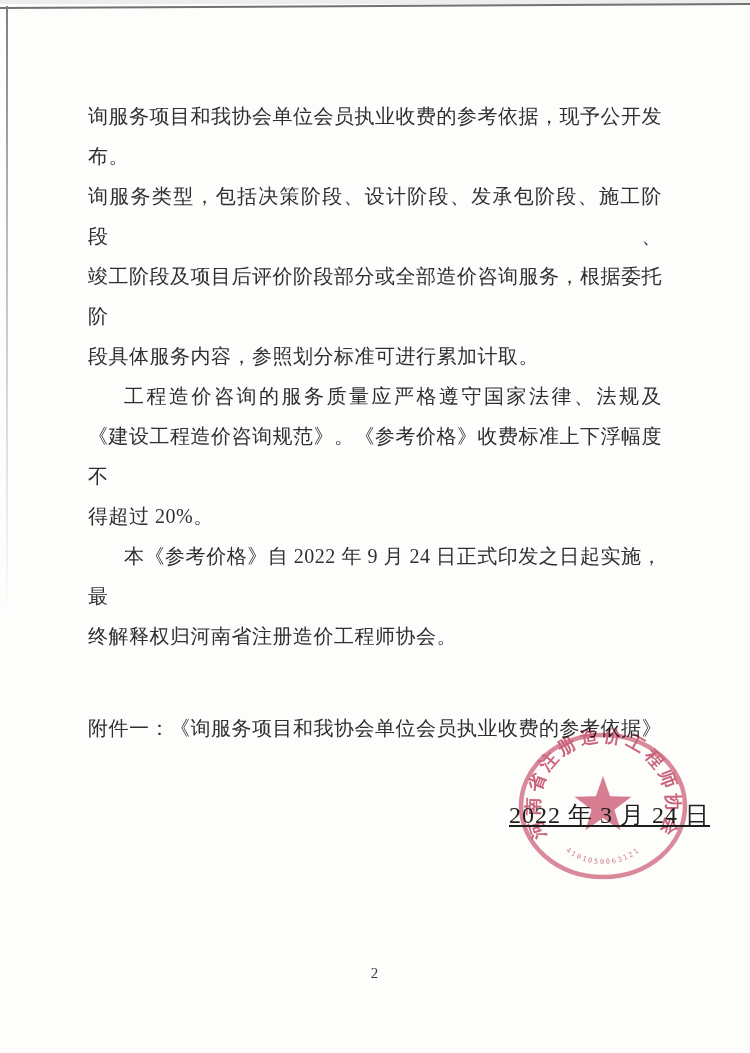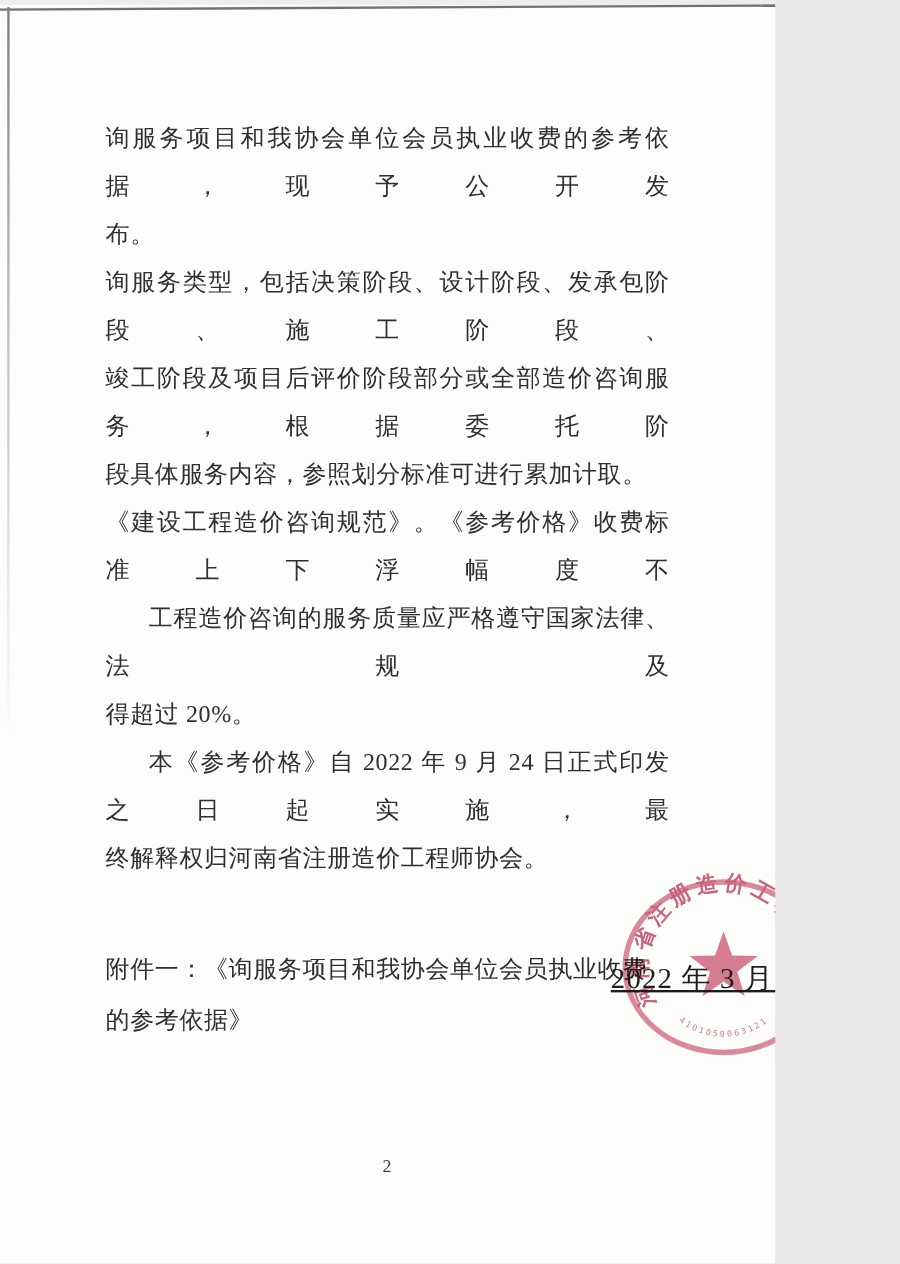--- a/index.html
+++ b/index.html
@@ -1,18 +1,18 @@
 <!DOCTYPE html>
 <html><head>
 <meta charset="utf-8">
 <style>
   html,body{margin:0;padding:0;background:#e8e8e8;}
   .page{
     position:relative;
-    width:646px;height:1053px;
+    width:750px;height:1053px;
     background:#fdfdfc;
     overflow:hidden;
     font-family:"Liberation Serif","DejaVu Serif",serif;
     color:#2f2f2f;
   }
   
   .scan-top-strip{position:absolute;top:0;left:0;right:0;height:4px;background:#ededeb;}
   .scan-top-line{
     position:absolute;top:7px;left:-3px;right:-3px;height:2px;
     background:#4f4f4f;opacity:.8;
@@ -63,22 +63,22 @@
   <div class="scan-left-line"></div>
 
   <div class="content">
     <p class="line fill">询服务项目和我协会单位会员执业收费的参考依据，现予公开发</p>
     <p class="line">布。</p>
 
     <p class="line fill">询服务类型，包括决策阶段、设计阶段、发承包阶段、施工阶段、</p>
     <p class="line fill">竣工阶段及项目后评价阶段部分或全部造价咨询服务，根据委托阶</p>
     <p class="line">段具体服务内容，参照划分标准可进行累加计取。</p>
 
+    <p class="line fill indent">工程造价咨询的服务质量应严格遵守国家法律、法规及</p>
     <p class="line fill">《建设工程造价咨询规范》。《参考价格》收费标准上下浮幅度不</p>
-    <p class="line fill indent">工程造价咨询的服务质量应严格遵守国家法律、法规及</p>
     <p class="line">得超过 20%。</p>
 
     <p class="line fill indent">本《参考价格》自 2022 年 9 月 24 日正式印发之日起实施，最</p>
     <p class="line">终解释权归河南省注册造价工程师协会。</p>
 
     <div class="attachments">
       <p class="line">附件一：《询服务项目和我协会单位会员执业收费的参考依据》</p>
     </div>
   </div>
 

